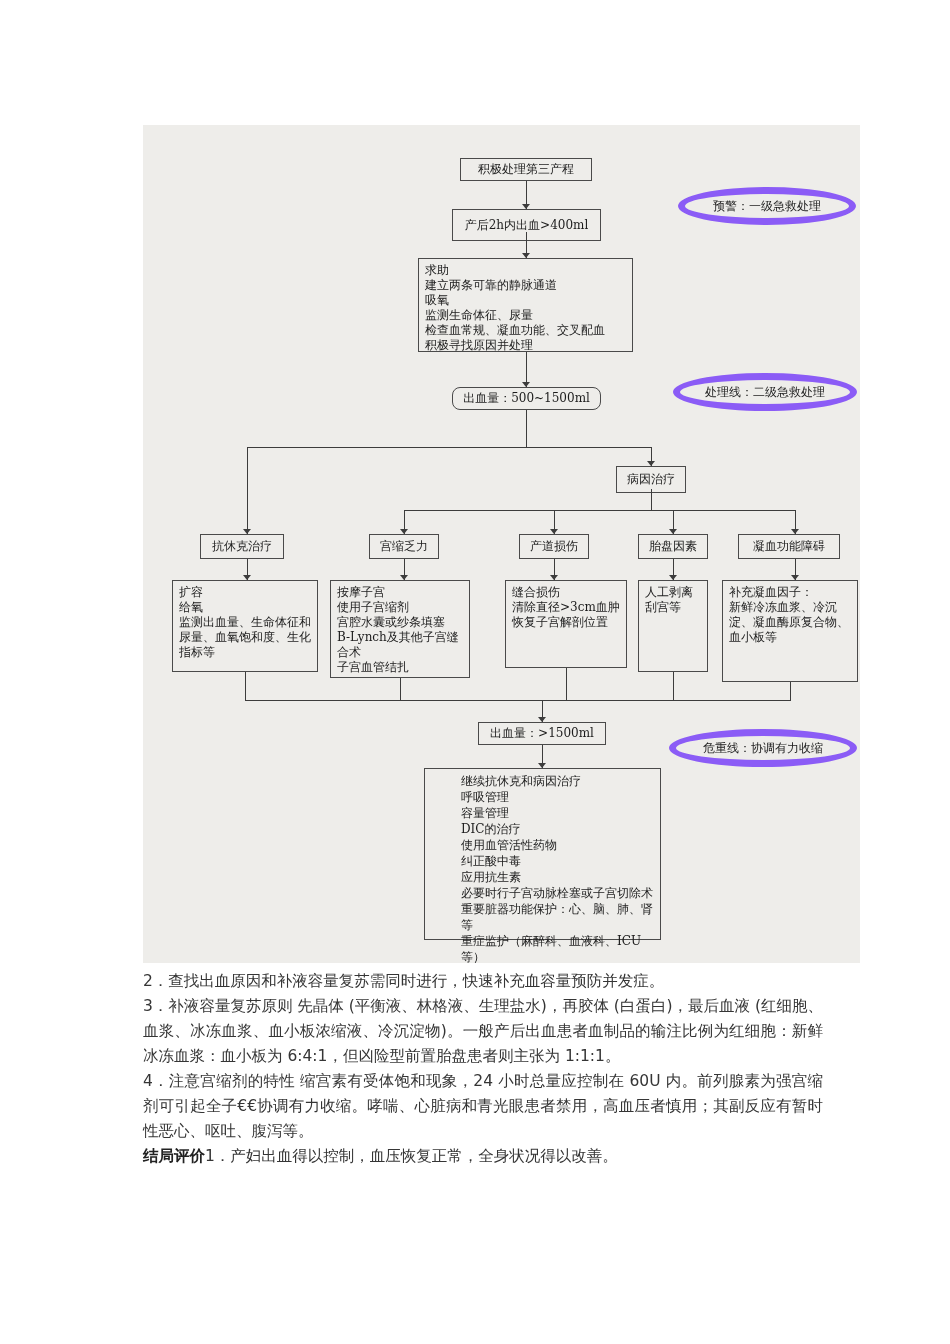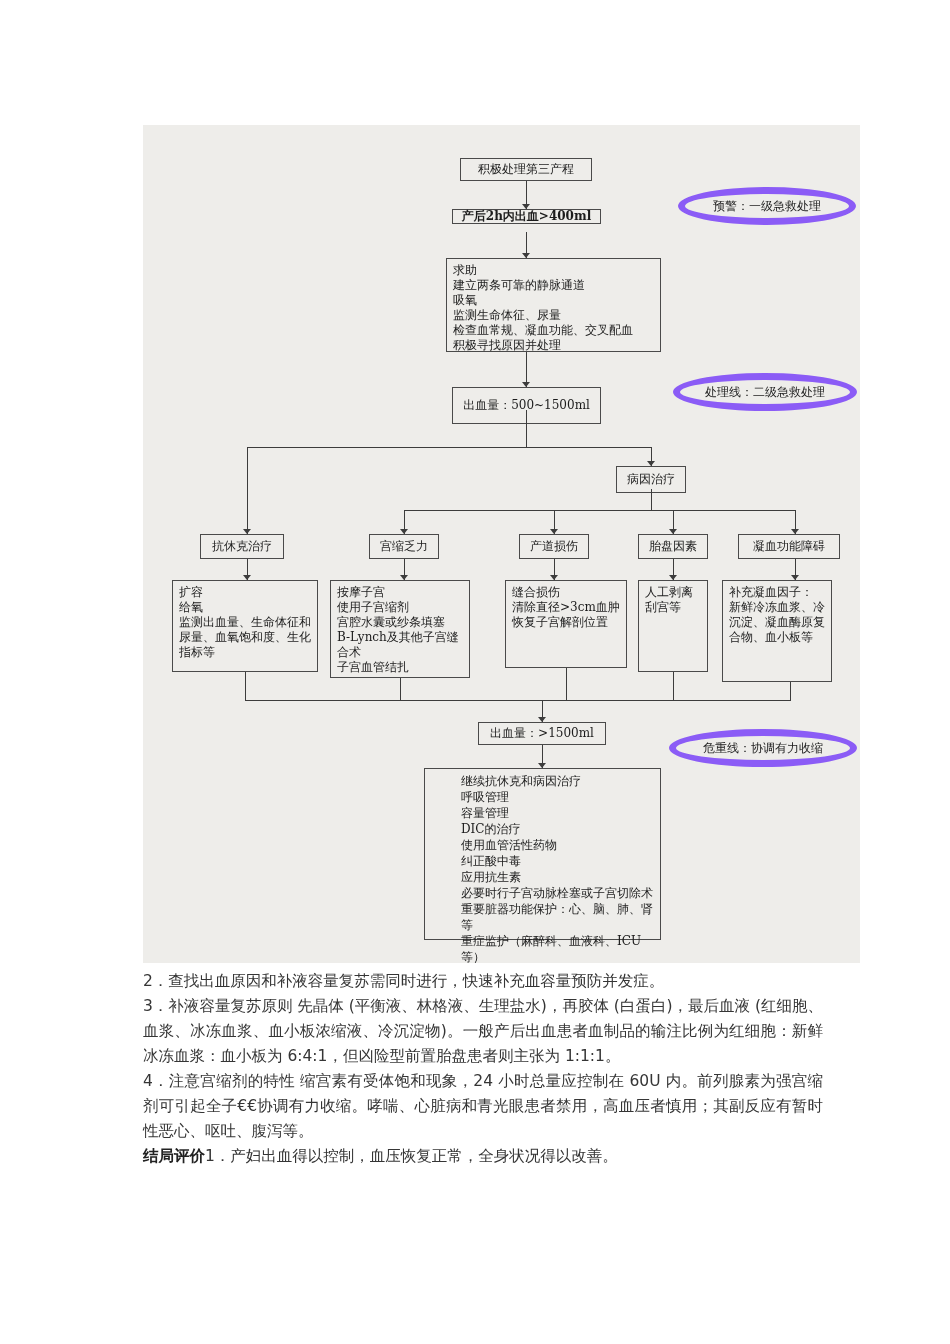--- a/index.html
+++ b/index.html
@@ -23,32 +23,32 @@
   .notes p { margin:0; }
   .notes b { color:#222222; font-weight:bold; }
 </style>
 </head>
 <body>
 
 <div class="scan">
 
   <div class="box center" style="left:317px; top:33px; width:132px; height:23px;">积极处理第三产程</div>
 
-  <div class="box center" style="left:309px; top:84px; width:149px; height:15px;font-weight:bold;">产后2h内出血&gt;400ml</div>
+  <div class="box center" style="left:309px; top:84px; width:149px; height:32px;">产后2h内出血&gt;400ml</div>
 
   <div class="ellipse" style="left:535px; top:62px; width:178px; height:38px;">预警：一级急救处理</div>
 
-  <div class="box multi" style="left:275px; top:133px; width:215px; height:94px;margin-left:28px;">求助
+  <div class="box multi" style="left:275px; top:133px; width:215px; height:94px;">求助
 建立两条可靠的静脉通道
 吸氧
 监测生命体征、尿量
 检查血常规、凝血功能、交叉配血
 积极寻找原因并处理</div>
 
-  <div class="box center" style="left:309px; top:262px; width:149px; height:37px;">出血量：500~1500ml</div>
+  <div class="box center" style="left:309px; top:262px; width:149px; height:23px;border-radius:8px;">出血量：500~1500ml</div>
 
   <div class="ellipse" style="left:530px; top:248px; width:184px; height:38px;">处理线：二级急救处理</div>
 
   <div class="box center" style="left:473px; top:341px; width:70px; height:27px;">病因治疗</div>
 
   <div class="box center" style="left:57px; top:409px; width:84px; height:25px;">抗休克治疗</div>
   <div class="box center" style="left:226px; top:409px; width:70px; height:25px;">宫缩乏力</div>
   <div class="box center" style="left:376px; top:409px; width:70px; height:25px;">产道损伤</div>
   <div class="box center" style="left:495px; top:409px; width:70px; height:25px;">胎盘因素</div>
   <div class="box center" style="left:595px; top:409px; width:102px; height:25px;">凝血功能障碍</div>
@@ -59,21 +59,21 @@
 B-Lynch及其他子宫缝合术
 子宫血管结扎</div>
   <div class="box multi" style="left:29px; top:455px; width:146px; height:92px;">扩容
 给氧
 监测出血量、生命体征和尿量、血氧饱和度、生化指标等</div>
   <div class="box multi" style="left:362px; top:455px; width:122px; height:88px;">缝合损伤
 清除直径&gt;3cm血肿
 恢复子宫解剖位置</div>
   <div class="box multi" style="left:495px; top:455px; width:70px; height:92px;">人工剥离
 刮宫等</div>
-  <div class="box multi" style="left:579px; top:455px; width:110px; height:102px;">补充凝血因子：
+  <div class="box multi" style="left:579px; top:455px; width:136px; height:102px;">补充凝血因子：
 新鲜冷冻血浆、冷沉淀、凝血酶原复合物、血小板等</div>
 
   <div class="box center" style="left:335px; top:597px; width:128px; height:23px;">出血量：&gt;1500ml</div>
 
   <div class="ellipse" style="left:526px; top:604px; width:188px; height:38px;">危重线：协调有力收缩</div>
 
   <div class="box multi" style="left:281px; top:643px; width:237px; height:172px; line-height:16px;padding-left:36px;">继续抗休克和病因治疗
 呼吸管理
 容量管理
 DIC的治疗

